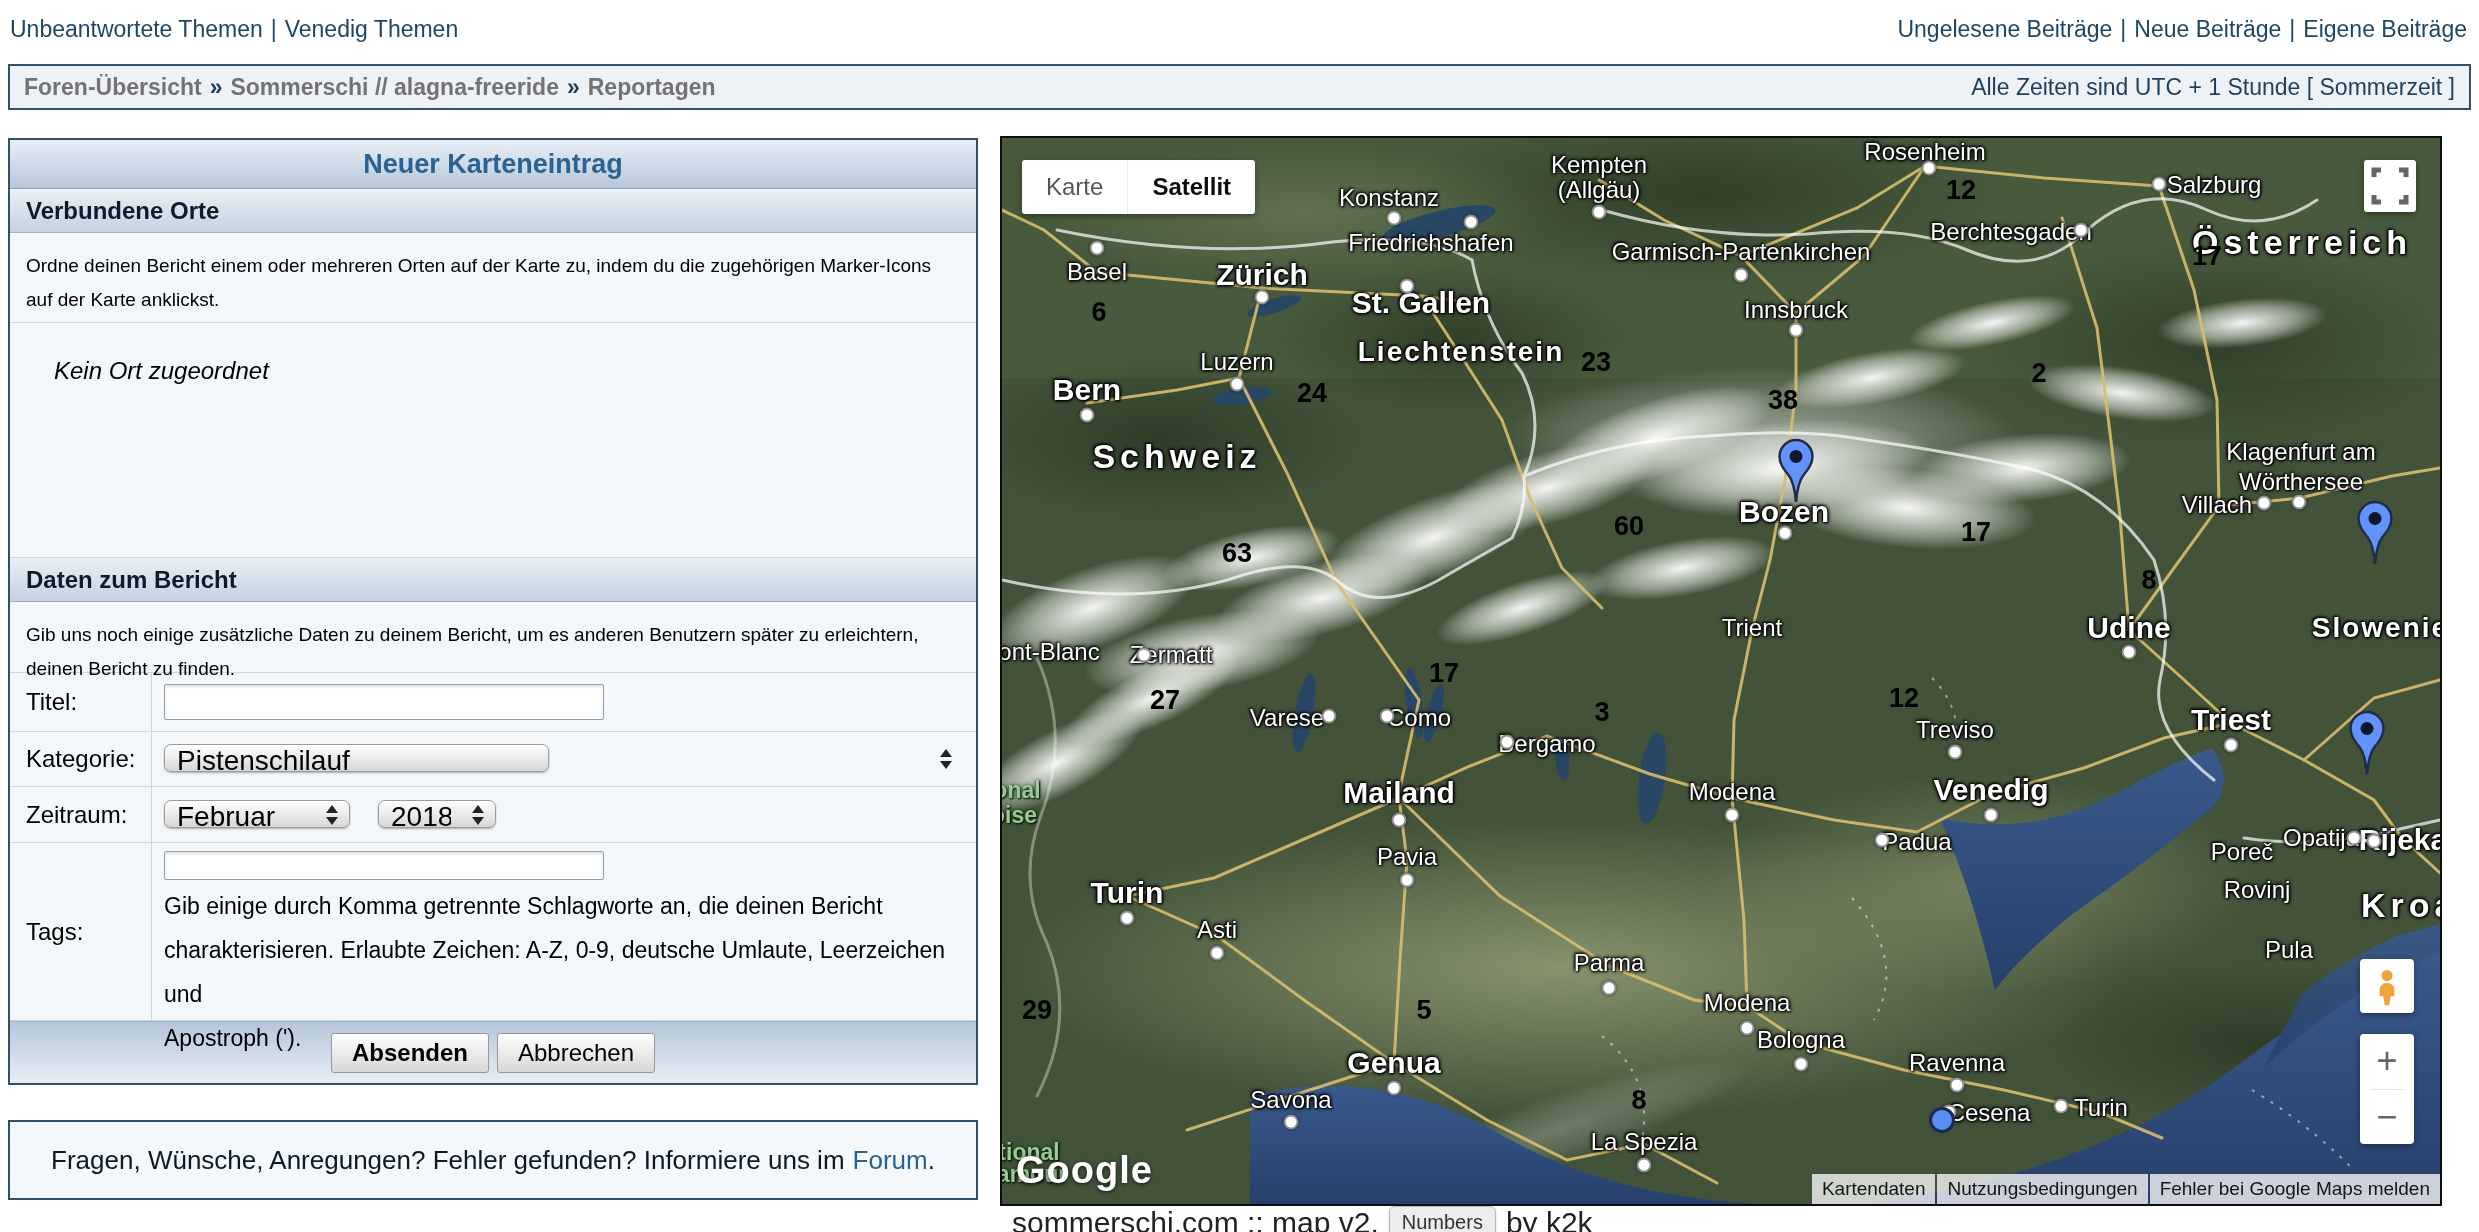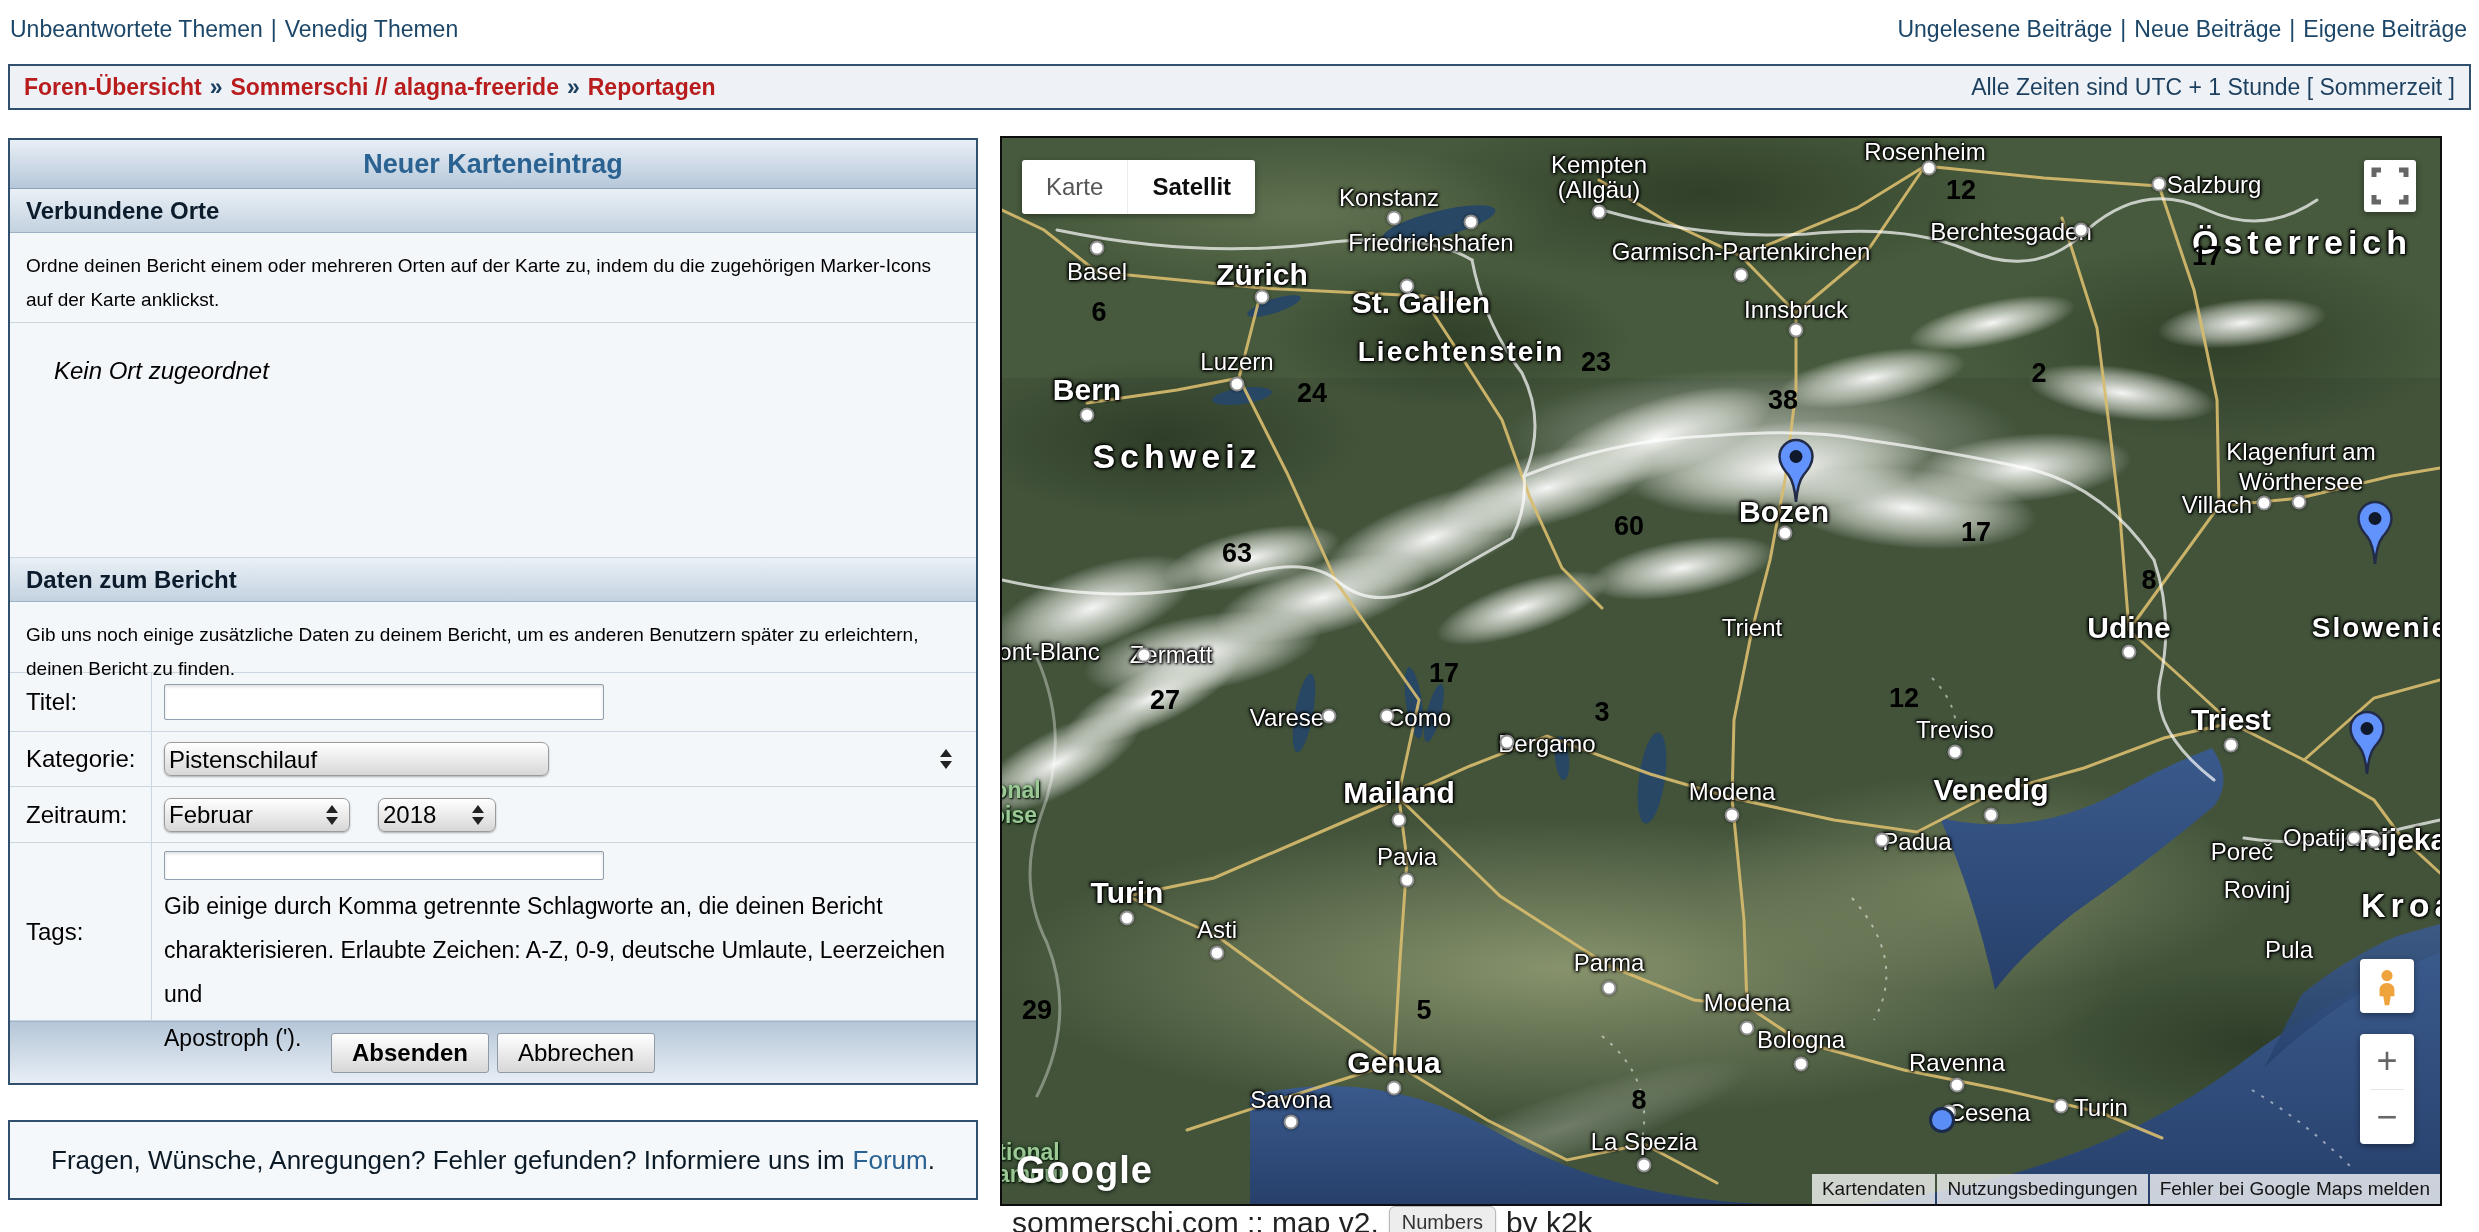--- a/index.html
+++ b/index.html
@@ -11,21 +11,21 @@
   .topnav{position:absolute;top:16px;left:10px;right:12px;display:flex;justify-content:space-between;
           font-size:23px;color:#1c4668}
   .topnav a{color:#1c4668}
   .nav-sep{margin:0 8px;color:#1c4668}
 
   
   .bcbar{position:absolute;left:8px;right:8px;top:64px;height:46px;box-sizing:border-box;
          background:#eef2f7;border:2px solid #31506e;display:flex;align-items:center;
          justify-content:space-between;padding:0 14px;font-size:23px;color:#1c3f5e}
   .crumbs{font-weight:bold}
-  .crumbs a{color:#b91c1c}
+  .crumbs a{color:#737373}
   .crumb-sep{margin:0 8px}
 
   
   .panel{position:absolute;left:8px;top:138px;width:970px;box-sizing:border-box;
          border:2px solid #31506e;background:#f4f7fa}
   .panel-title{height:48px;background:linear-gradient(#e9eff6,#b5c7d9);border-bottom:1px solid #8da3b9;
          display:flex;align-items:center;justify-content:center;font-size:27px;font-weight:bold;color:#2a6291}
   .sect{height:44px;background:linear-gradient(#eaf0f6,#c3d2e0);border-bottom:1px solid #9db1c5;
          display:flex;align-items:center;padding:0 16px;font-size:24px;font-weight:bold;color:#0c1c2c;box-sizing:border-box}
   .prow{border-bottom:1px solid #ccd6e0;padding:16px 16px 0 16px;font-size:19px;line-height:34px;box-sizing:border-box}
@@ -36,21 +36,21 @@
   .frow{display:flex;border-bottom:1px solid #ccd6e0;box-sizing:border-box}
   .frow.h1{height:59px}.frow.h2{height:55px}.frow.h3{height:56px}.frow.h4{height:178px}
   .flabel{width:142px;box-sizing:border-box;border-right:1px solid #ccd6e0;display:flex;align-items:center;
          padding-left:16px;font-size:24px;font-weight:normal;flex:none}
   .ffield{flex:1;padding:0 12px;display:flex;flex-direction:column;justify-content:center}
   .ffield.top{justify-content:flex-start;padding-top:8px}
   .ti{width:440px;height:36px;box-sizing:border-box;border:1px solid #8fa0b0;background:#fff;font-size:23px;
       padding:0 8px;border-radius:2px;box-shadow:inset 0 2px 3px rgba(0,0,0,.12);font-family:inherit}
   .selwrap{position:relative;display:inline-block}
   select.msel{appearance:none;-webkit-appearance:none;border:1px solid #9b9b9b;border-radius:7px;
-      background:linear-gradient(#ffffff,#d7d7d7);font-size:24px;height:34px;padding:0 44px 0 4px;color:#000;
+      background:linear-gradient(#ffffff,#d7d7d7);font-size:28px;height:28px;padding:0 44px 0 12px;color:#000;
       box-shadow:0 1px 2px rgba(0,0,0,.3);font-family:inherit}
   .arrows{position:absolute;right:12px;top:50%;transform:translateY(-50%);pointer-events:none;
       display:flex;flex-direction:column;gap:4px}
   .arrows i{display:block;width:0;height:0;border-left:6px solid transparent;border-right:6px solid transparent}
   .arrows .up{border-bottom:8px solid #222}
   .arrows .dn{border-top:8px solid #222}
   .hrow{display:flex;gap:28px;align-items:center}
   .tagshelp{font-size:23px;line-height:44px;margin-top:4px}
   .pfoot{height:62px;background:linear-gradient(#b5c6d8,#e8eef5);display:flex;align-items:center;
       justify-content:center;gap:8px;border-top:1px solid #9fb3c8;box-sizing:border-box}

